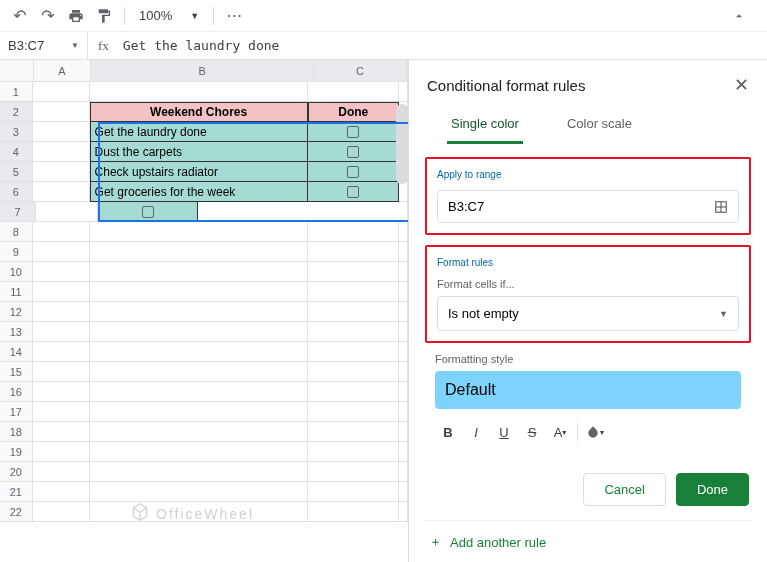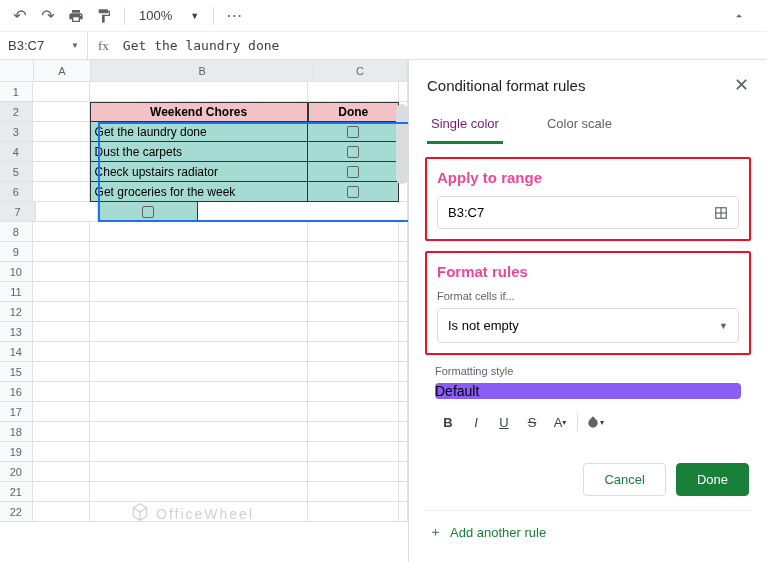--- a/index.html
+++ b/index.html
@@ -47,34 +47,34 @@
 
 .checkbox { width: 12px; height: 12px; border: 1.5px solid #5f6368; border-radius: 2px; }
 
 .sidebar { width: 359px; border-left: 1px solid #dadce0; display: flex; flex-direction: column; padding: 0; background: #fff; }
 .sb-header { display: flex; align-items: center; justify-content: space-between; padding: 14px 18px 10px; }
 .sb-title { font-size: 15px; color: #202124; }
 .close-x { font-size: 18px; color: #5f6368; cursor: pointer; }
 
 .tabs { display: flex; padding: 0 18px; gap: 40px; border-bottom: 1px solid transparent; }
 .tab { font-size: 13px; color: #5f6368; padding: 10px 4px; cursor: pointer; }
-.tab.active { color: #701a75; border-bottom: 3px solid #188038; font-weight: 500; }
+.tab.active { color: #14532d; border-bottom: 3px solid #188038; font-weight: 500; margin-left: 20px; }
 
 .sb-body { padding: 12px 16px; flex: 1; overflow-y: auto; }
 .block { padding: 10px; margin-bottom: 10px; }
 .red-box { border: 2px solid #e8132a; border-radius: 2px; }
-.label { font-size: 15px; color: #ec4899; margin-bottom: 10px; font-weight: bold; }
+.label { font-size: 10px; color: #0369a1; margin-bottom: 10px; }
 .small-label { font-size: 11px; color: #5f6368; margin-bottom: 6px; }
 
 .range-input { display: flex; align-items: center; justify-content: space-between; border: 1px solid #dadce0; border-radius: 4px; padding: 8px 10px; font-size: 13px; }
 .grid-icon { width: 14px; height: 14px; }
 
 .select { border: 1px solid #dadce0; border-radius: 4px; padding: 9px 10px; font-size: 13px; display: flex; justify-content: space-between; align-items: center; cursor: pointer; }
 
-.style-preview { background: #8b5cf6; padding: 0; font-size: 14px; border-radius: 4px; margin-bottom: 6px; }
+.style-preview { background: #7dd3fc; padding: 10px; font-size: 16px; border-radius: 4px; margin-bottom: 6px; }
 .style-toolbar { display: flex; gap: 2px; align-items: center; padding: 4px 0; }
 .style-btn { width: 26px; height: 26px; display: flex; align-items: center; justify-content: center; font-size: 13px; color: #3c4043; cursor: pointer; }
 .style-sep { width: 1px; height: 18px; background: #dadce0; margin: 0 2px; }
 
 .actions { display: flex; justify-content: flex-end; gap: 10px; padding: 4px 2px 14px; }
 .btn { padding: 8px 20px; font-size: 13px; border-radius: 4px; cursor: pointer; border: 1px solid #dadce0; background: #fff; color: #188038; font-weight: 500; }
 .btn.primary { background: #188038; color: #fff; border-color: #188038; }
 
 .add-rule { color: #188038; font-size: 13px; font-weight: 500; padding: 12px 4px; cursor: pointer; display: flex; align-items: center; gap: 8px; border-top: 1px solid #eee; }
 

